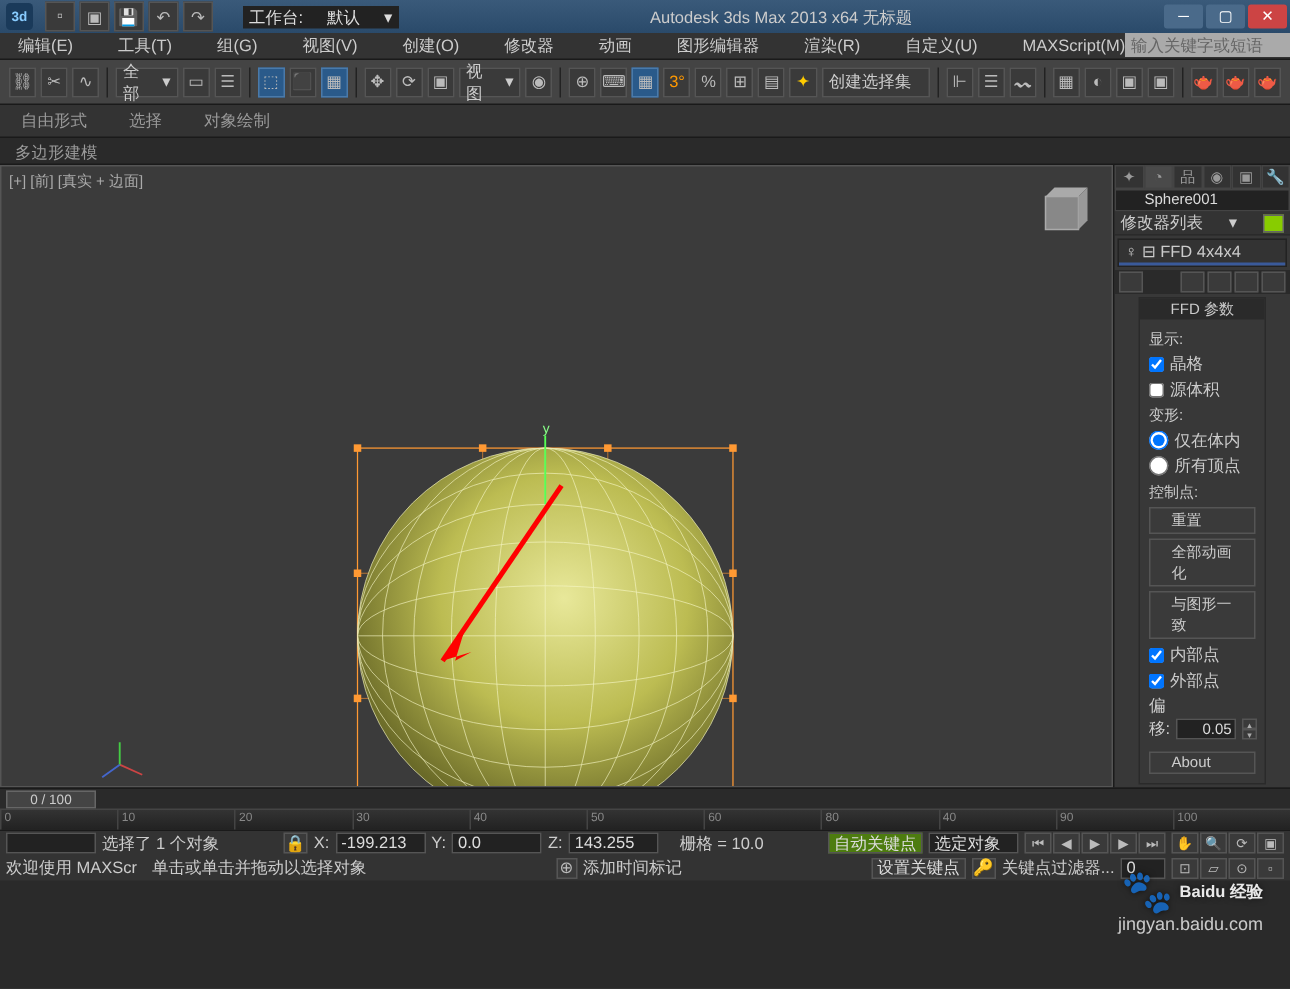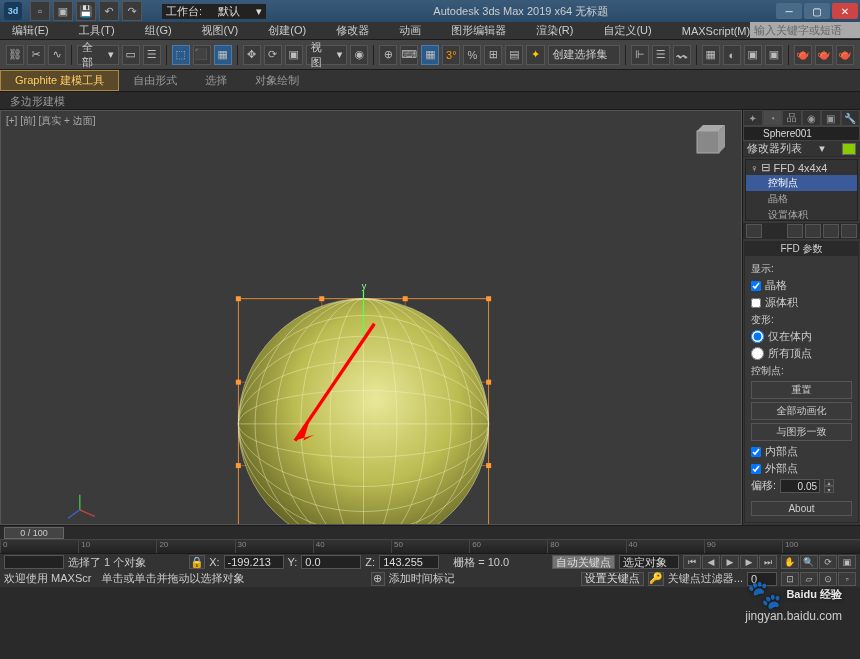--- a/index.html
+++ b/index.html
@@ -38,26 +38,26 @@
 .cp-swatch{width:14px;height:12px;background:#8c0;border:1px solid #666}
 .cp-btns-grid{display:grid;grid-template-columns:1fr 1fr;gap:1px;padding:1px;background:#2a2a2a}
 .cp-small-btn{height:14px;background:#3a3a3a;color:#ccc;font-size:9px;display:flex;align-items:center;justify-content:center;border:1px solid #4a4a4a}
 .mod-stack{background:#333;margin:2px;border:1px solid #222;height:68px;overflow:hidden}
 .mod-item{padding:1px 4px;color:#ccc;font-size:10px;display:flex;align-items:center;gap:3px}
 .mod-item.sel{background:#3a5a9a;color:#fff}
 .mod-item.sub{padding-left:22px;color:#aaa}
 .mod-item.sub.sel{background:#3a5a9a;color:#fff}
 .mod-toolbar{height:16px;display:flex;gap:2px;padding:1px 3px;background:#2a2a2a}
 .mod-tb-btn{width:16px;height:14px;background:#3a3a3a;border:1px solid #555}
-.rollout{margin:2px 1px;background:#383838;border:1px solid #2a2a2a}
+.rollout{margin:2px 16px;background:#383838;border:1px solid #2a2a2a}
 .rollout-hdr{height:14px;background:#2a2a2a;color:#ccc;font-size:10px;display:flex;align-items:center;justify-content:center}
 .rollout-body{padding:3px 6px;color:#ccc;font-size:10px}
 .rollout-body label{display:flex;align-items:center;gap:4px;margin:2px 0}
 .rollout-body input[type=checkbox]{width:10px;height:10px}
-.rollout-btn{display:block;margin:3px auto;padding:1px 14px;background:#3a3a3a;border:1px solid #555;color:#ccc;font-size:10px;text-align:center}
+.rollout-btn{display:block;margin:3px auto;padding:1px 14px;background:#3a3a3a;border:1px solid #555;color:#ccc;font-size:10px;text-align:left}
 .spinner{display:flex;align-items:flex-end;gap:4px;margin:2px 0}
 .spinner input{width:40px;height:14px;background:#222;border:1px solid #555;color:#ddd;font-size:10px;text-align:right;padding-right:2px}
 .spin-btns{display:flex;flex-direction:column}
 .spin-btns div{width:10px;height:7px;background:#3a3a3a;border:1px solid #555;font-size:6px;display:flex;align-items:center;justify-content:center;color:#aaa}
 .timeline{height:14px;background:#2a2a2a;border-top:1px solid #1a1a1a;display:flex;align-items:center;position:relative}
 .time-slider{width:60px;height:12px;background:#444;border:1px solid #666;color:#ccc;font-size:9px;display:flex;align-items:center;justify-content:center;margin-left:4px}
 .track{height:14px;background:linear-gradient(#333,#222);border-top:1px solid #444;position:relative}
 .track-ticks{position:absolute;inset:0;display:flex}
 .track-ticks div{flex:1;border-left:1px solid #444;color:#888;font-size:8px;padding-left:2px}
 .statusbar{height:34px;background:#333;display:flex;flex-direction:column;border-top:1px solid #1a1a1a}
@@ -80,21 +80,21 @@
     <div class="tb-btn">▣</div>
     <div class="tb-btn">💾</div>
     <div class="tb-btn">↶</div>
     <div class="tb-btn">↷</div>
   </div>
   <div class="workspace-sel">
     <span>工作台:</span>
     <span>默认</span>
     <span>▾</span>
   </div>
-  <div class="title-text">Autodesk 3ds Max 2019 x64   无标题</div>
+  <div class="title-text">Autodesk 3ds Max 2013 x64   无标题</div>
   <div class="win-btns">
     <div class="win-btn">─</div>
     <div class="win-btn">▢</div>
     <div class="win-btn close">✕</div>
   </div>
 </div>
 
 <div class="menubar">
   <span class="menu-item">编辑(E)</span>
   <span class="menu-item">工具(T)</span>
@@ -158,21 +158,20 @@
   <div class="tb-btn">◐</div>
   <div class="tb-btn">▣</div>
   <div class="tb-btn">▣</div>
   <div class="tb-sep"></div>
   <div class="tb-btn">🫖</div>
   <div class="tb-btn">🫖</div>
   <div class="tb-btn">🫖</div>
 </div>
 
 <div class="ribbon">
-  <div class="ribbon-tab active">Graphite 建模工具</div>
   <div class="ribbon-tab">自由形式</div>
   <div class="ribbon-tab">选择</div>
   <div class="ribbon-tab">对象绘制</div>
 </div>
 <div class="sub-ribbon">多边形建模</div>
 
 <div class="main-area">
   <div class="viewport-wrap">
     <div class="viewport-label">[+] [前] [真实 + 边面]</div>
     <div class="viewport">
@@ -359,21 +358,21 @@
     <div style="flex:1"></div>
     <div class="tb-btn" style="width:16px;height:14px">🔒</div>
     <span>X:</span>
       <div class="coord-box">-199.213</div>
     <span>Y:</span>
       <div class="coord-box">0.0</div>
     <span>Z:</span>
       <div class="coord-box">143.255</div>
     <span style="margin-left:10px">栅格 = 10.0</span>
     <div style="flex:1"></div>
-    <div class="coord-box" style="min-width:60px;background:#737373">自动关键点</div>
+    <div class="coord-box" style="min-width:60px;background:#4d7c0f">自动关键点</div>
     <div class="coord-box" style="min-width:60px">选定对象</div>
     <div class="transport">
       <div class="transport-btn">⏮</div>
       <div class="transport-btn">◀</div>
       <div class="transport-btn">▶</div>
       <div class="transport-btn">▶</div>
       <div class="transport-btn">⏭</div>
     </div>
     <div class="transport">
       <div class="transport-btn">✋</div>

